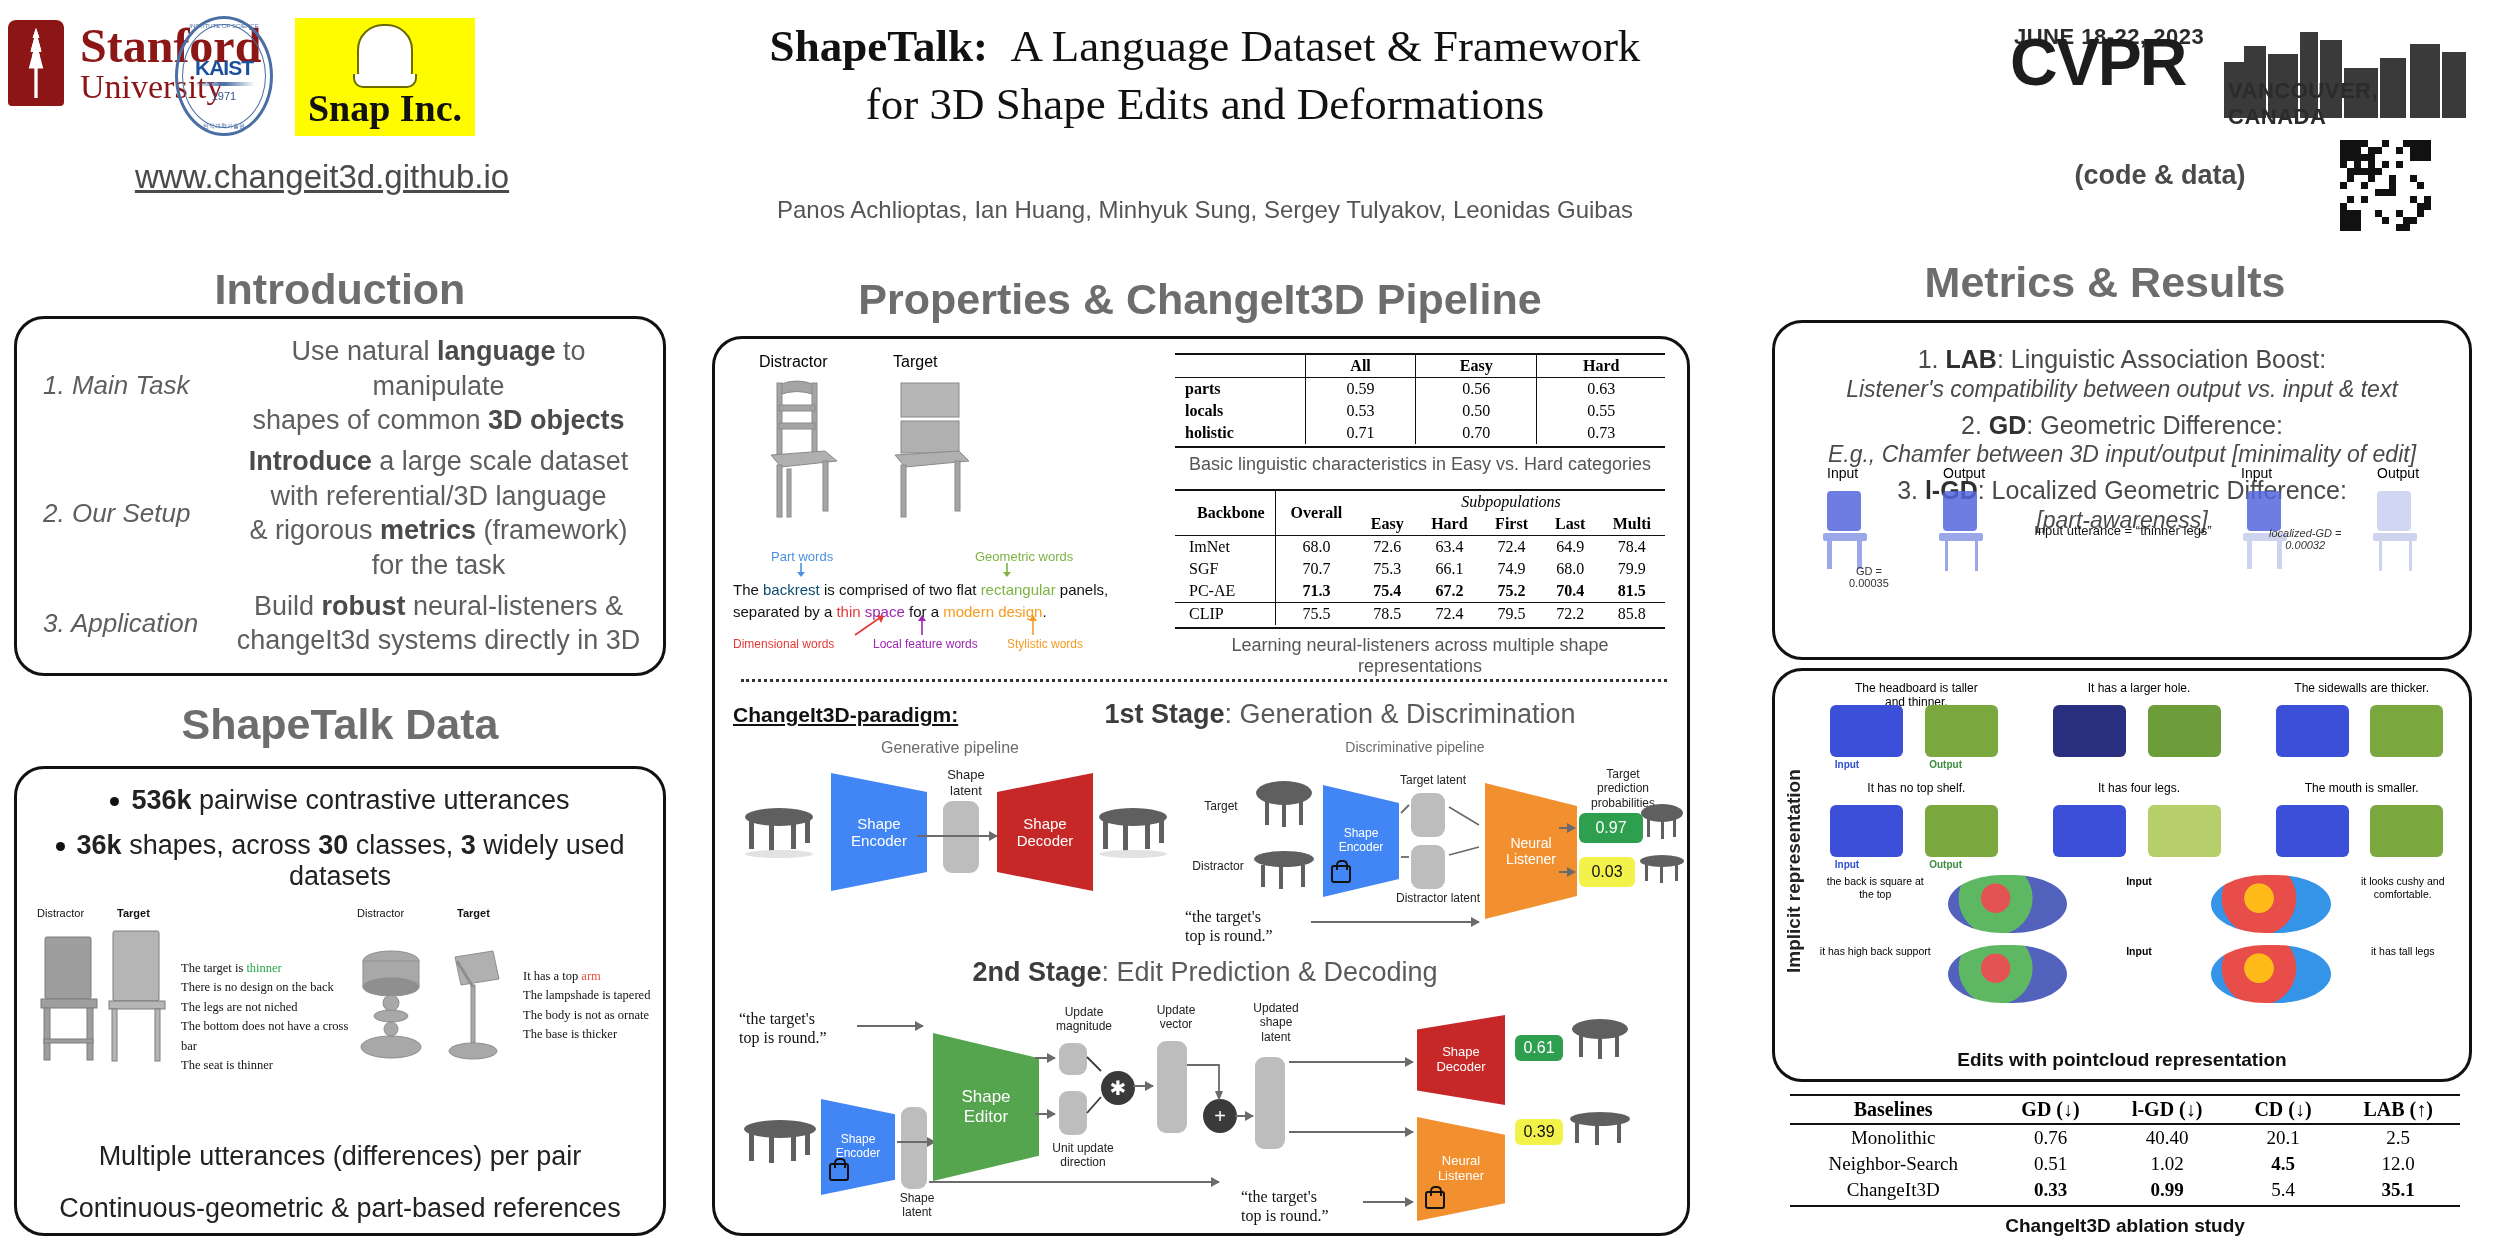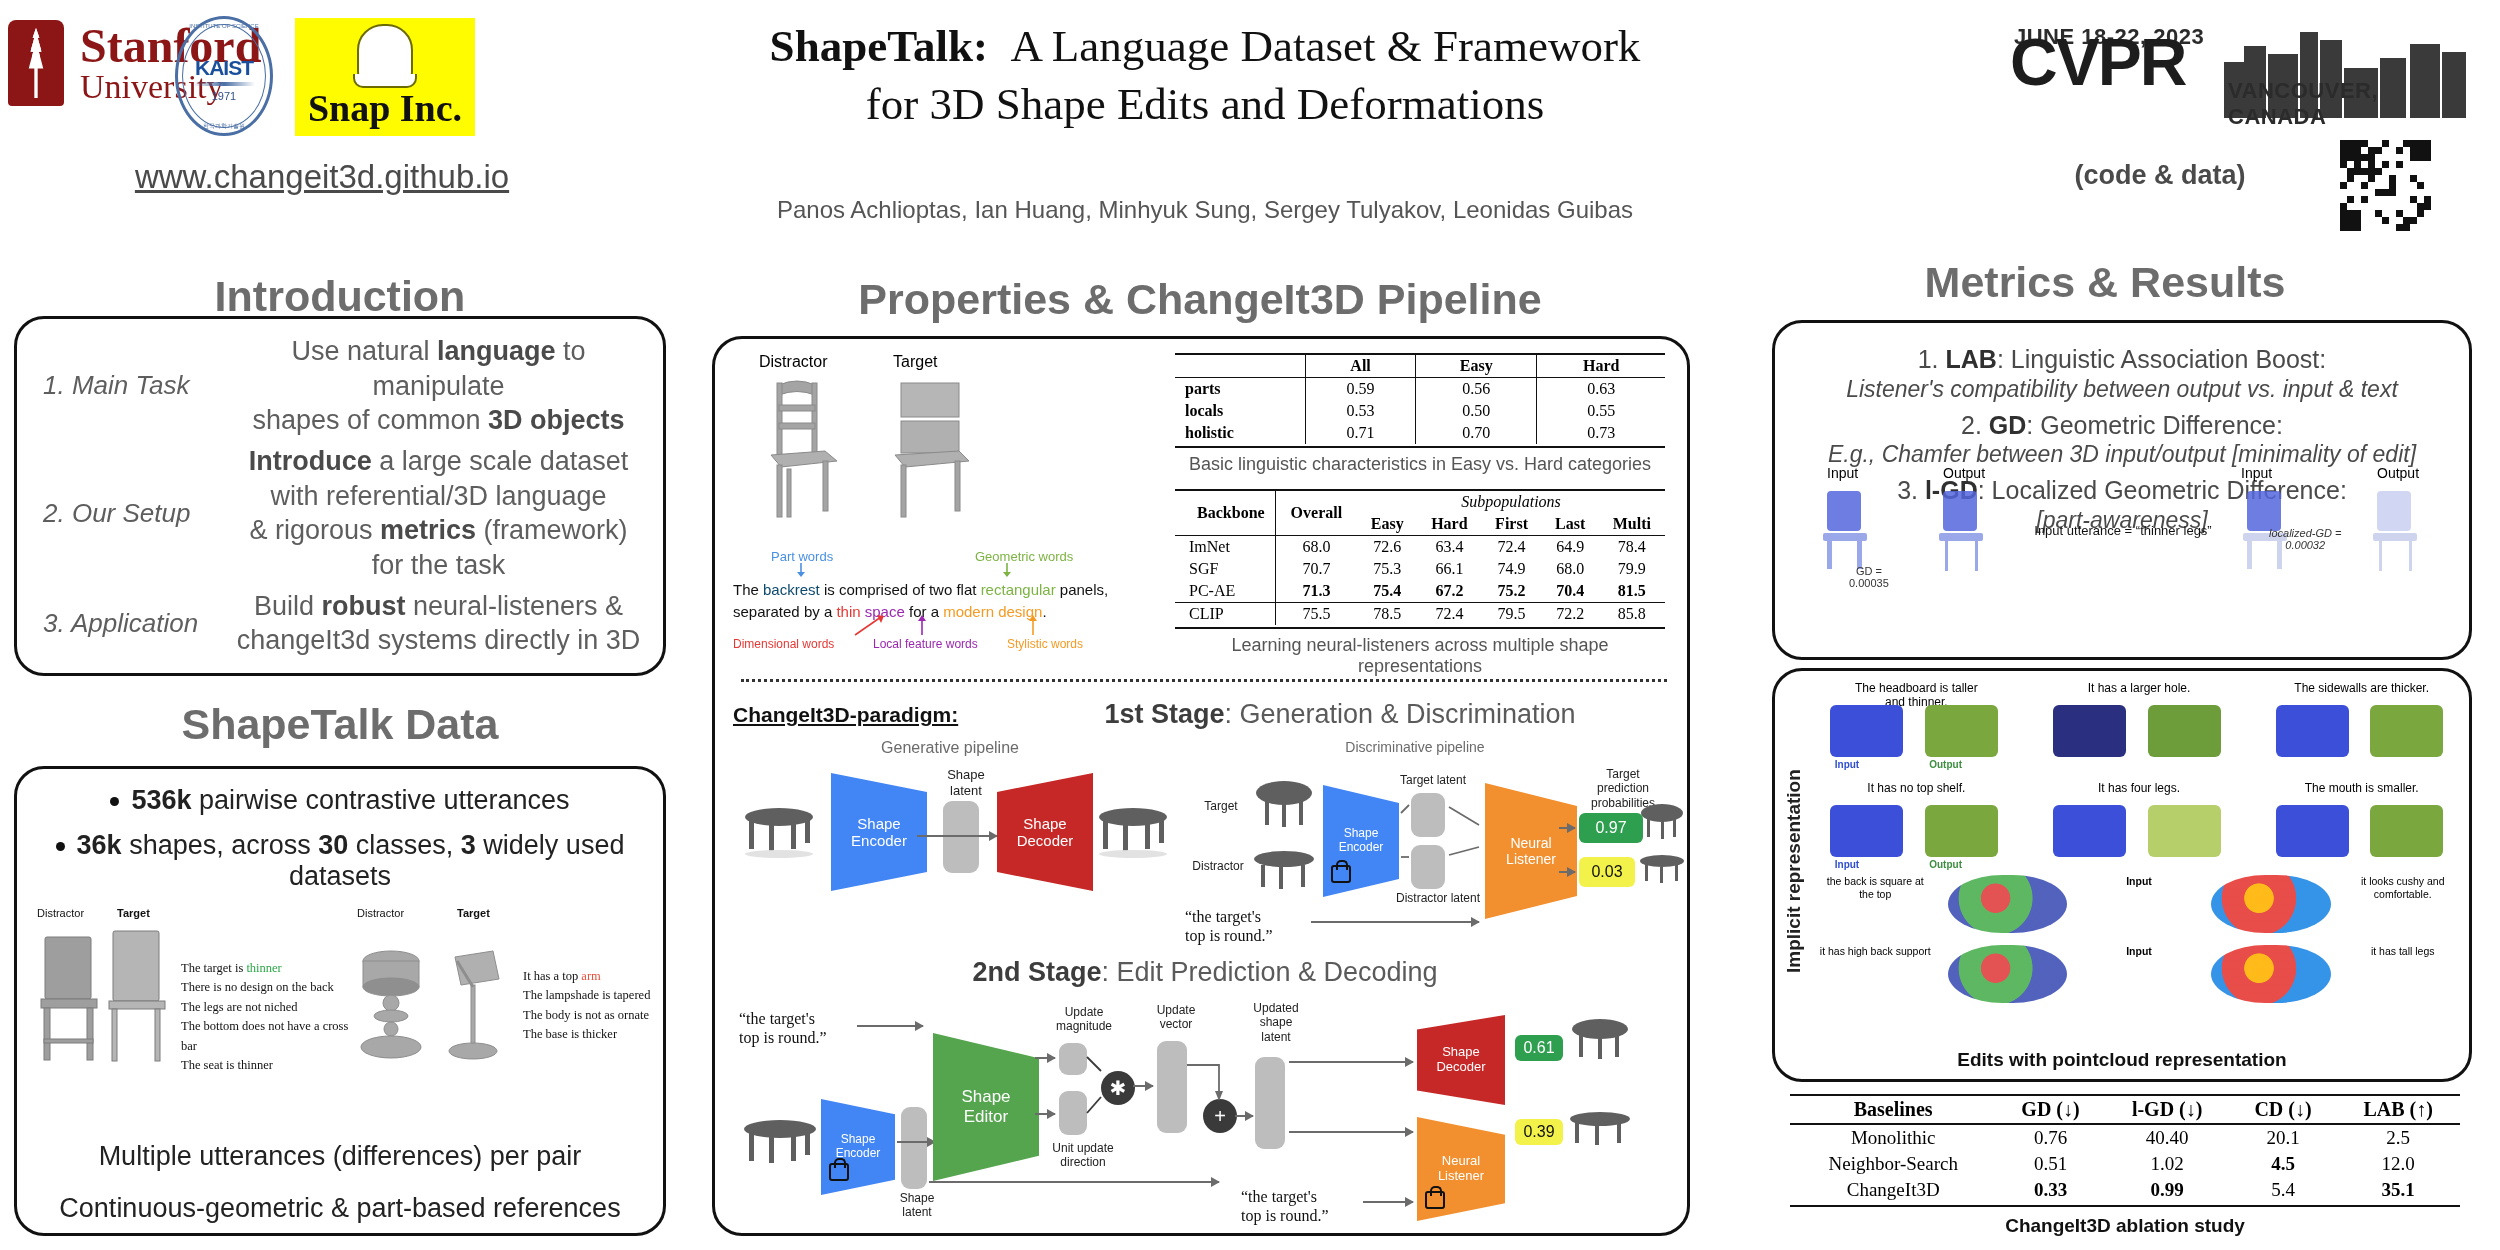--- a/index.html
+++ b/index.html
@@ -252,21 +252,21 @@
       <i style="left:42px;top:77px;width:7px;height:7px"></i>
       <i style="left:63px;top:77px;width:7px;height:7px"></i>
       <i style="left:70px;top:77px;width:7px;height:7px"></i>
       <i style="left:0px;top:84px;width:7px;height:7px"></i>
       <i style="left:7px;top:84px;width:7px;height:7px"></i>
       <i style="left:14px;top:84px;width:7px;height:7px"></i>
       <i style="left:56px;top:84px;width:7px;height:7px"></i>
       <i style="left:63px;top:84px;width:7px;height:7px"></i>
     </div>
 
-  <div class="abs colhead" style="left:10px;top:272px;width:660px;">Introduction</div>
+  <div class="abs colhead" style="left:10px;top:265px;width:660px;">Introduction</div>
 
   <div class="abs card" style="left:14px;top:316px;width:652px;height:360px;">
     <div style="display:flex;flex-direction:column;justify-content:space-around;height:100%;padding:12px 0;box-sizing:border-box;" id="intro-rows">
         <div class="intro-row">
           <div class="intro-label">1. Main Task</div>
           <div class="intro-text">
             <div>Use natural <b>language</b> to manipulate</div>
             <div>shapes of common <b>3D objects</b></div>
           </div>
         </div>

